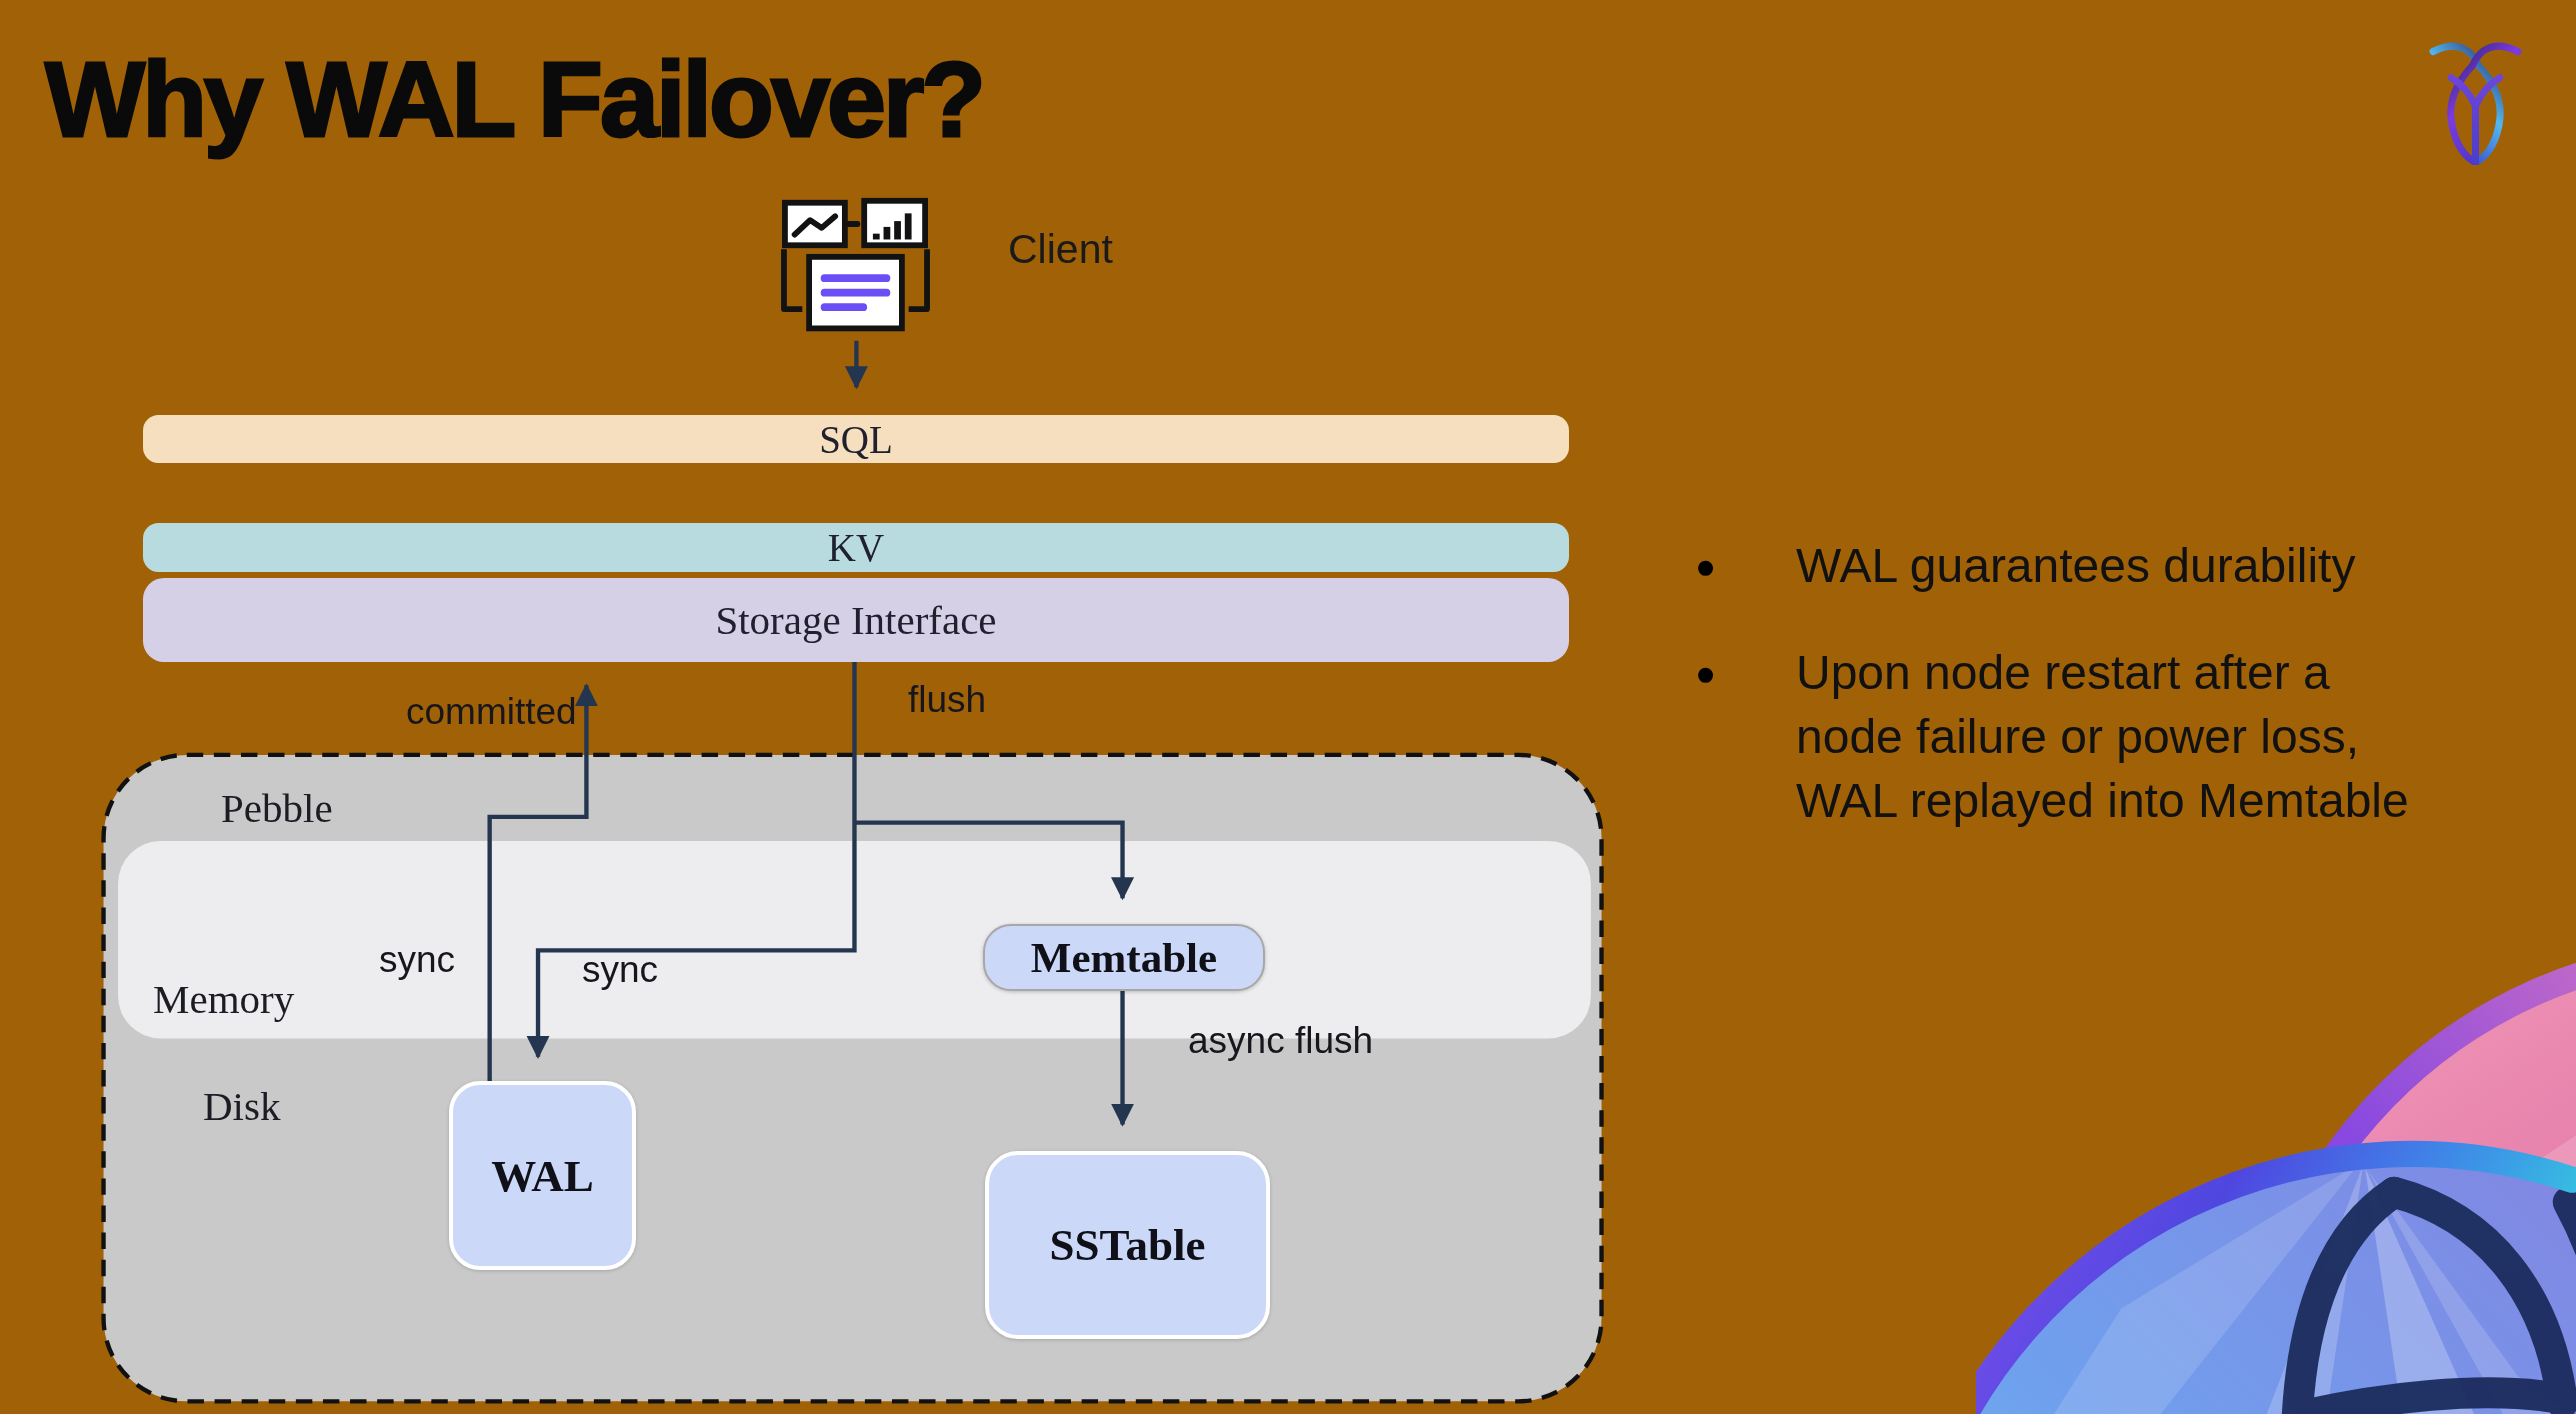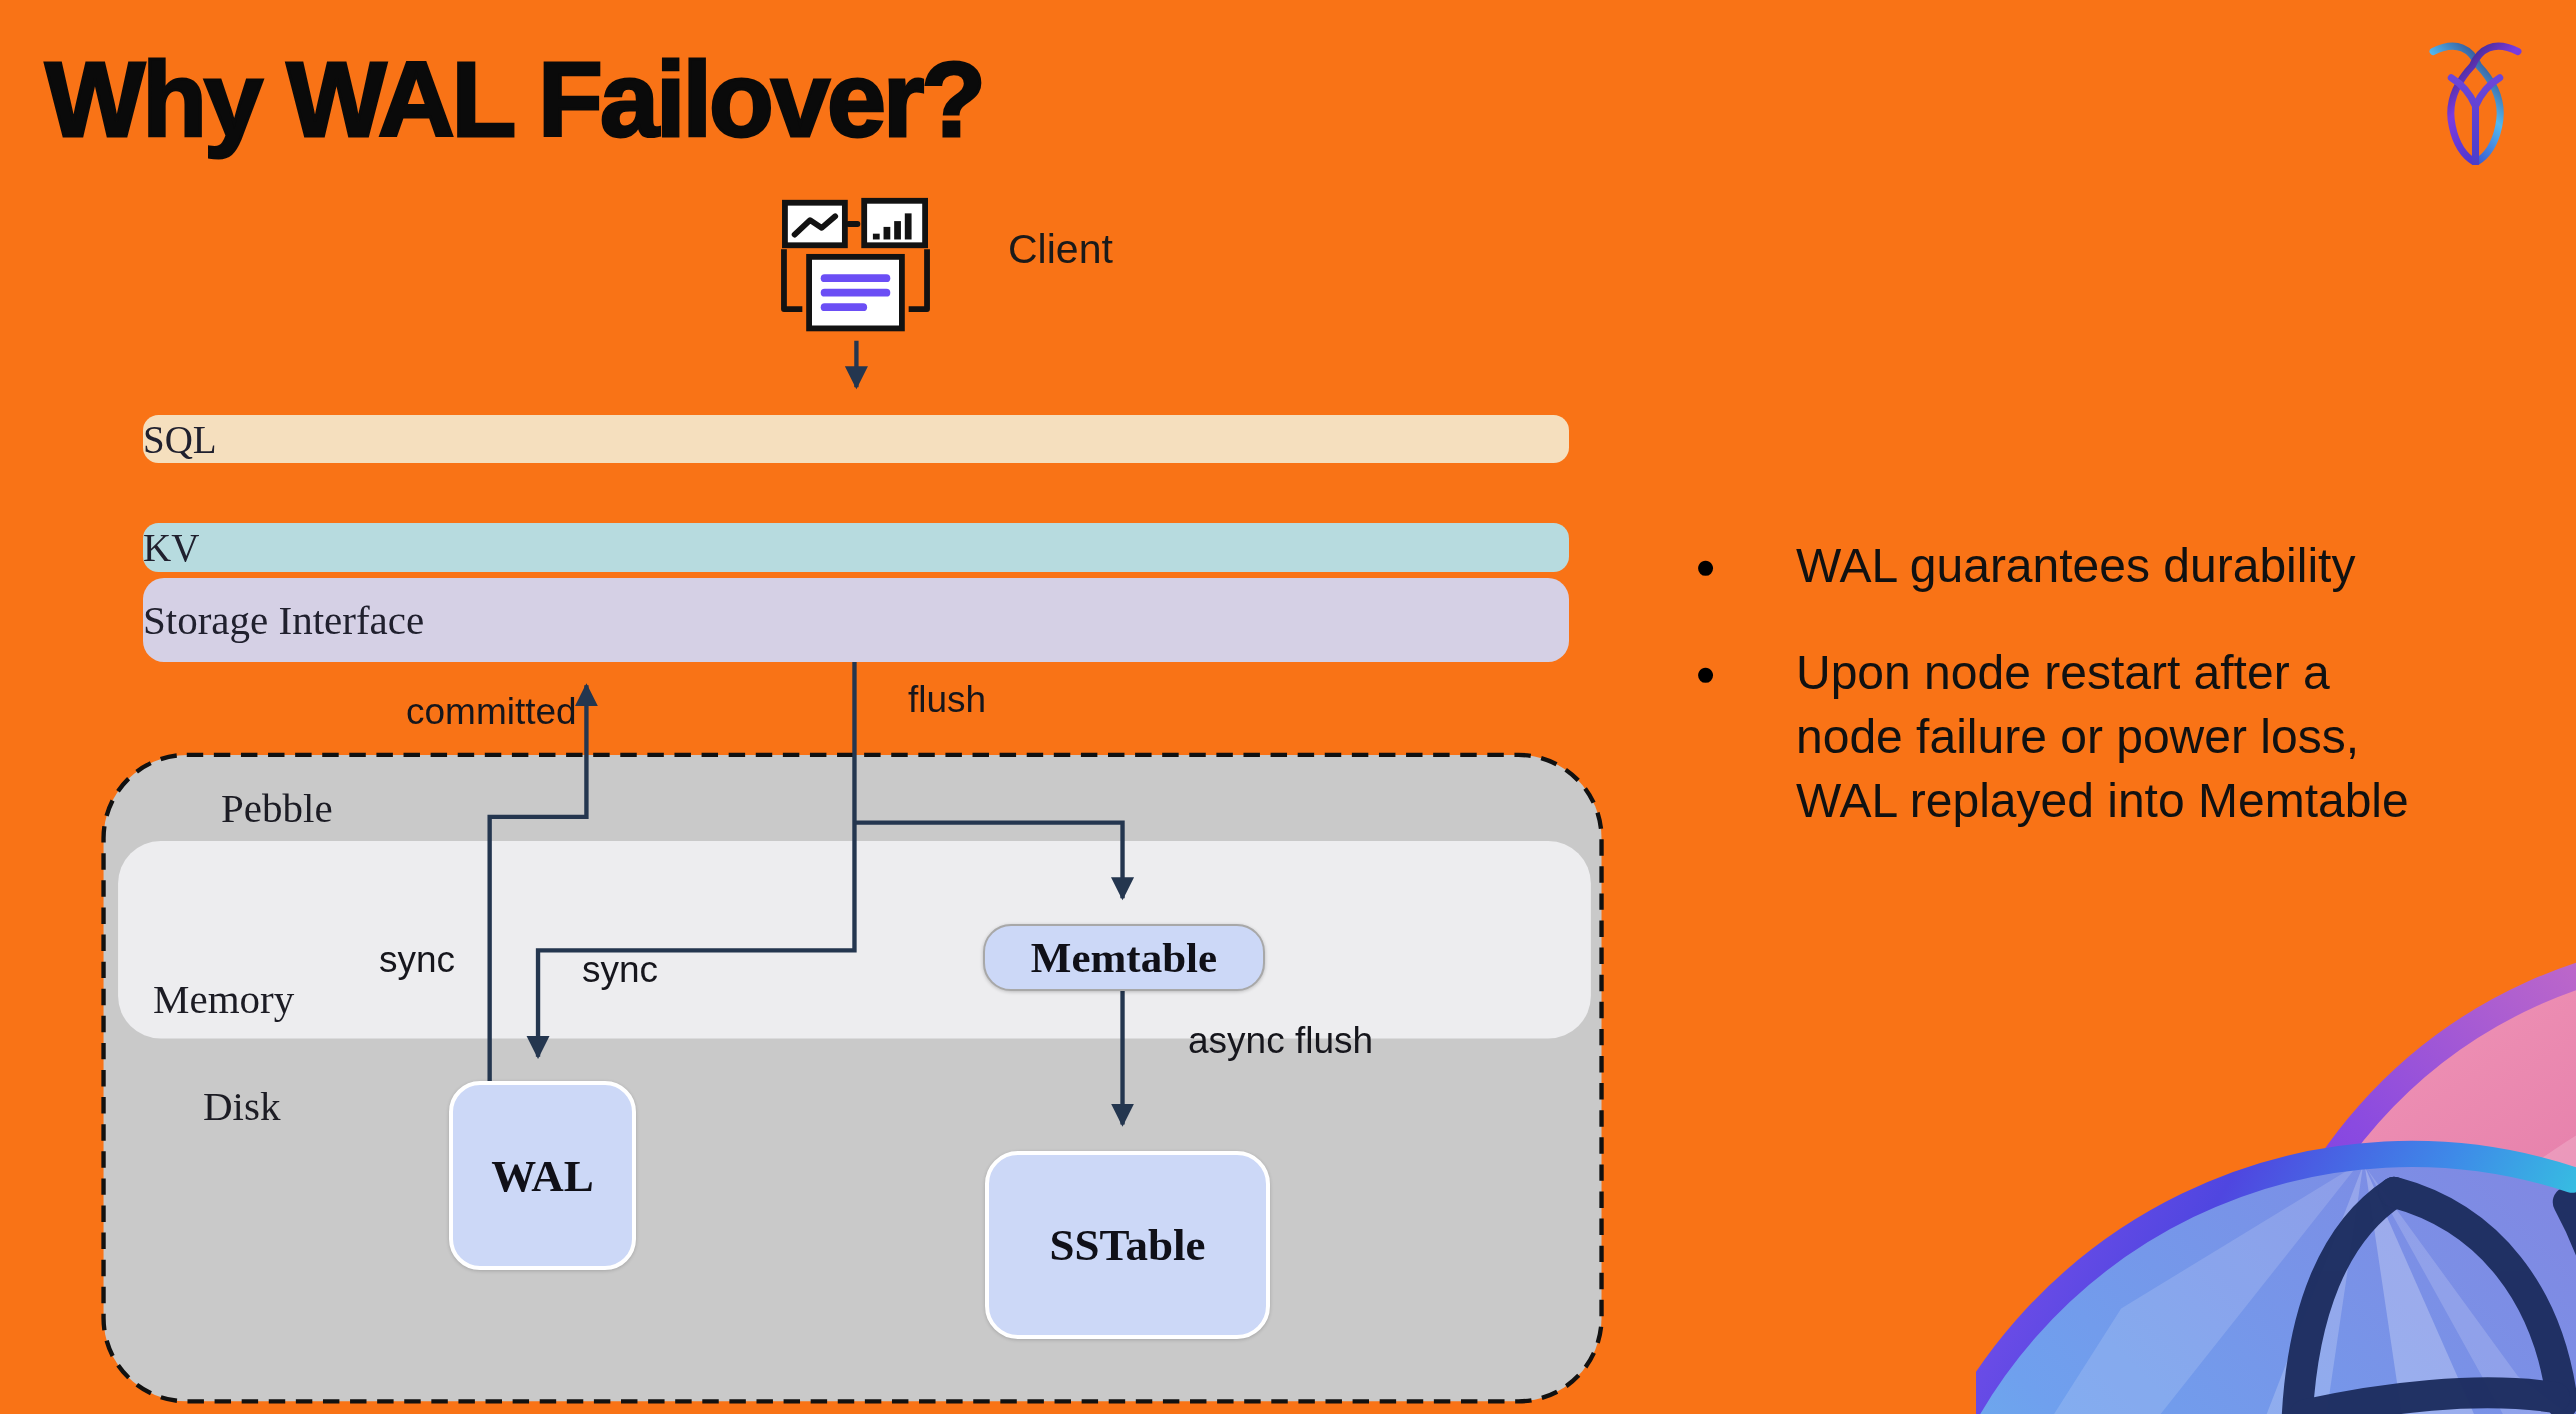--- a/index.html
+++ b/index.html
@@ -1,25 +1,25 @@
 <!DOCTYPE html>
 <html><head>
 <meta charset="utf-8">
 <style>
   html,body{margin:0;padding:0;background:#ffffff;}
-  .slide{position:relative;width:2576px;height:1415px;background:#f97316;overflow:hidden;
+  .slide{position:relative;width:2576px;height:1415px;background:#a16207;overflow:hidden;
          font-family:"Liberation Sans",sans-serif;}
   .abs{position:absolute;}
 
   
   .title{left:45px;top:39px;font-size:106px;font-weight:bold;color:#0a0a0a;
          letter-spacing:-2.9px;-webkit-text-stroke:2.9px #0a0a0a;font-family:"Liberation Sans",sans-serif;}
 
   
-  .bar{left:143px;width:1426px;display:flex;align-items:center;justify-content:flex-start;
+  .bar{left:143px;width:1426px;display:flex;align-items:center;justify-content:center;
        font-family:"Liberation Serif",serif;color:#20202e;}
   .bar-sql{top:415px;height:48px;background:#f5dfbe;border-radius:15.5px;font-size:39px;}
   .bar-kv{top:504px;height:49px;background:#b7dbdf;border-radius:15.5px;font-size:39px;margin-top:19px;}
   .bar-storage{top:578px;height:84px;background:#d5d0e5;border-radius:21px;font-size:41px;}
 
   
   .dlabel{font-family:"Liberation Serif",serif;font-size:41px;color:#1c1c24;}
   
   .slabel{font-family:"Liberation Sans",sans-serif;font-size:37px;color:#16161c;}
 

